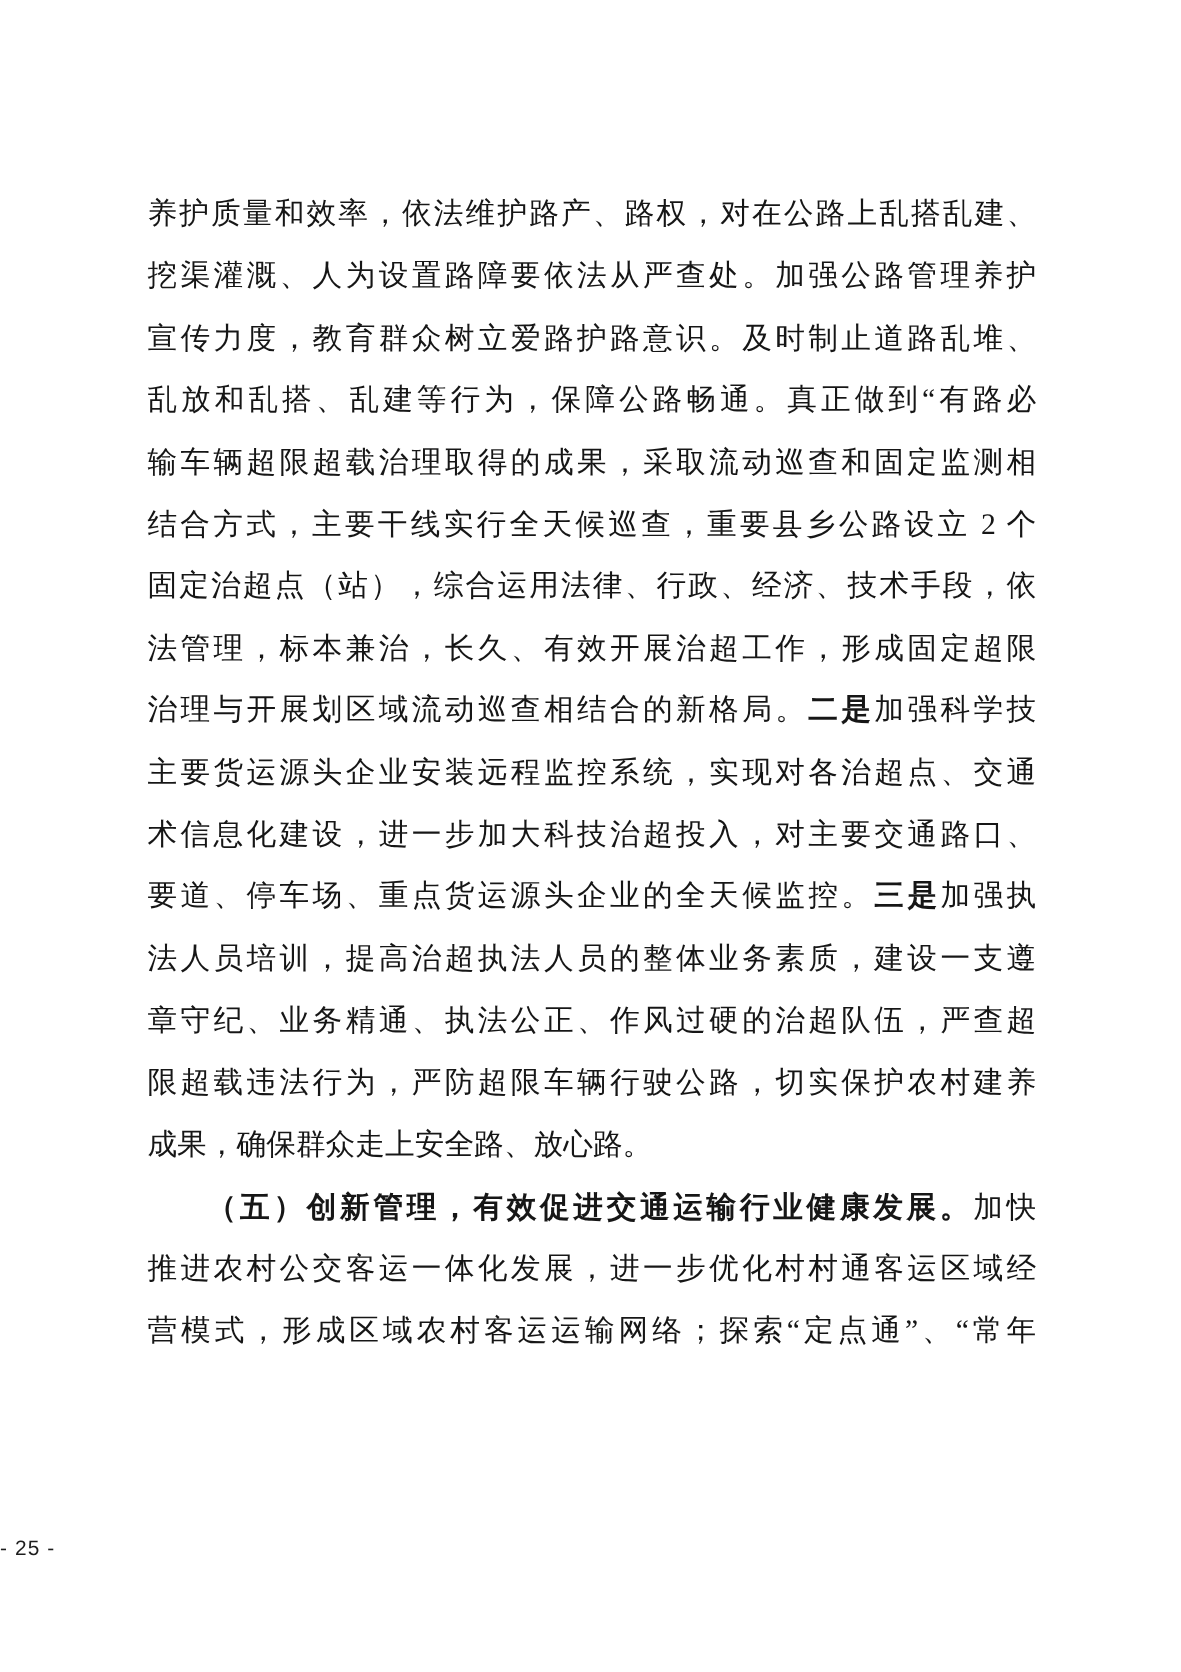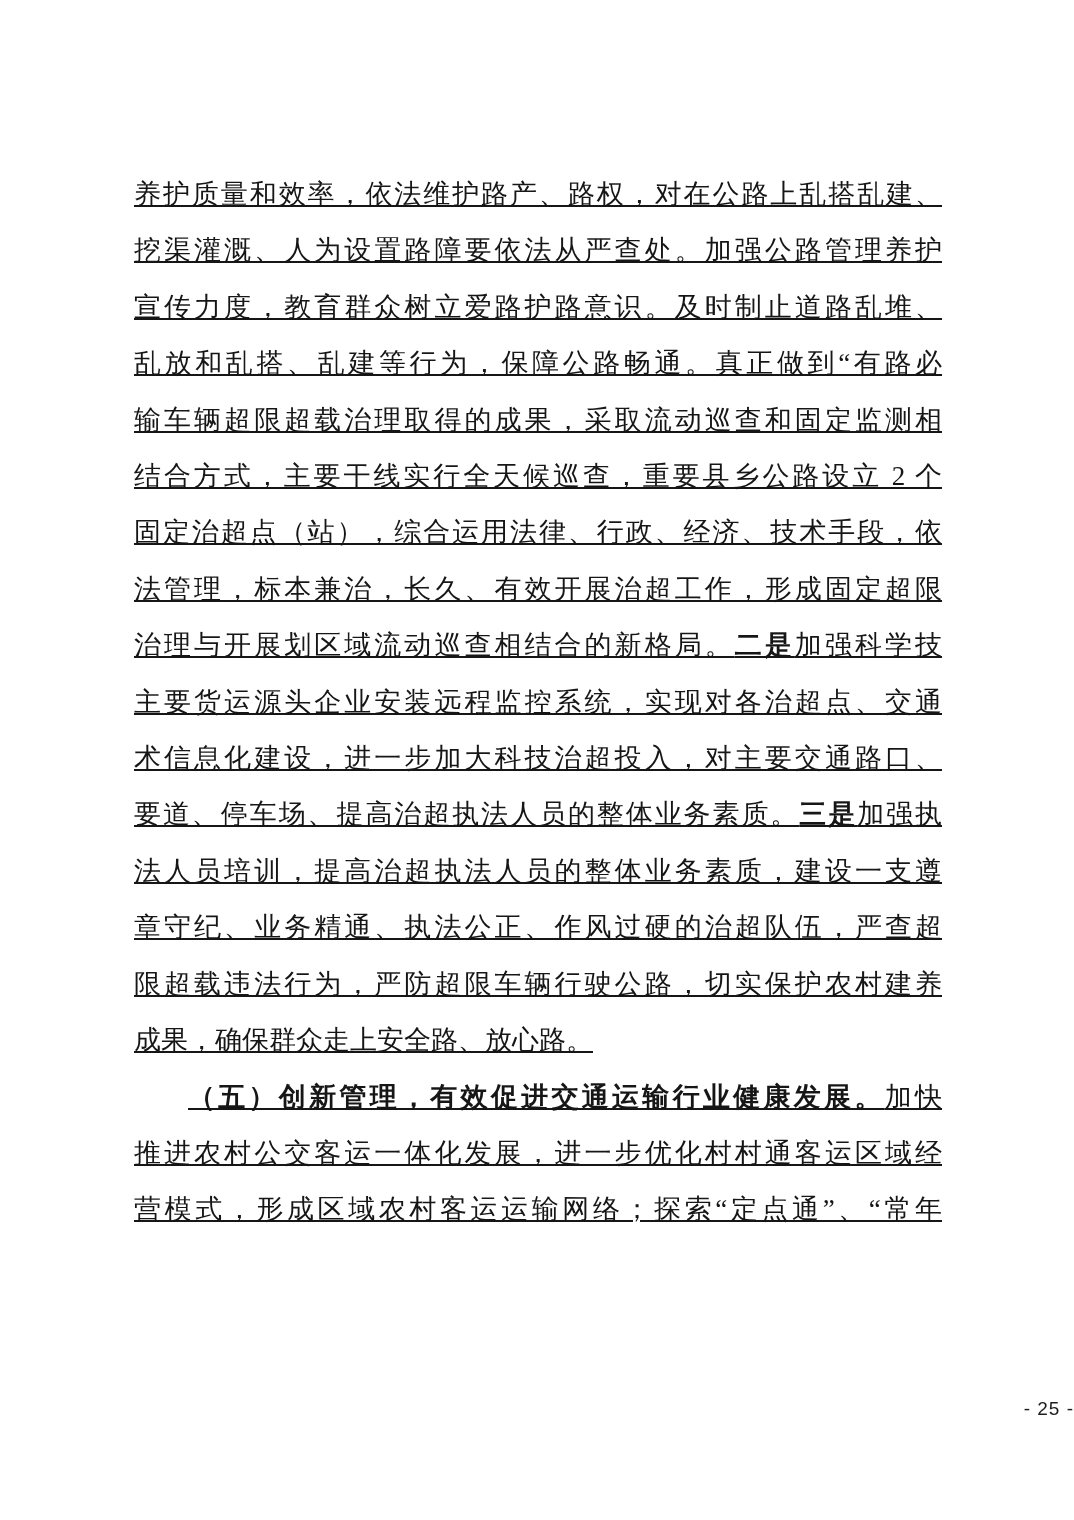--- a/index.html
+++ b/index.html
@@ -24,40 +24,39 @@
     font-size: 27px;
     line-height: 56.4px;
   }
   .paragraph {
     margin: 0;
   }
   .line {
     display: block;
     text-align: justify;
     text-align-last: left;
-    text-decoration: underline;
   }
   .line.fill {
     text-align-last: justify;
   }
   .line.indent {
     text-indent: 2em;
   }
   .run {
     font-weight: 400;
   }
   .run.bold {
     font-weight: 700;
   }
   .footer {
     position: absolute;
     top: 1398px;
     left: 0;
     width: 100%;
-    text-align: right;
+    text-align: left;
     font-family: "Liberation Sans", "DejaVu Sans", sans-serif;
     font-size: 19px;
     color: #1d1d1d;
     letter-spacing: 1px;
   }
 </style>
 </head>
 <body>
 
 <div class="page">
@@ -69,21 +68,21 @@
         <div class="line fill"><span class="run">乱放和乱搭、乱建等行为，保障公路畅通。真正做到“有路必</span></div>
       </div>
       <div class="paragraph">
         <div class="line fill"><span class="run">输车辆超限超载治理取得的成果，采取流动巡查和固定监测相</span></div>
         <div class="line fill"><span class="run">结合方式，主要干线实行全天候巡查，重要县乡公路设立 2 个</span></div>
         <div class="line fill"><span class="run">固定治超点（站），综合运用法律、行政、经济、技术手段，依</span></div>
         <div class="line fill"><span class="run">法管理，标本兼治，长久、有效开展治超工作，形成固定超限</span></div>
         <div class="line fill"><span class="run">治理与开展划区域流动巡查相结合的新格局。</span><span class="run bold">二是</span><span class="run">加强科学技</span></div>
         <div class="line fill"><span class="run">主要货运源头企业安装远程监控系统，实现对各治超点、交通</span></div>
         <div class="line fill"><span class="run">术信息化建设，进一步加大科技治超投入，对主要交通路口、</span></div>
-        <div class="line fill"><span class="run">要道、停车场、提高治超执法人员的整体业务素质。</span><span class="run bold">三是</span><span class="run">加强执</span></div>
+        <div class="line fill"><span class="run">要道、停车场、重点货运源头企业的全天候监控。</span><span class="run bold">三是</span><span class="run">加强执</span></div>
         <div class="line fill"><span class="run">法人员培训，提高治超执法人员的整体业务素质，建设一支遵</span></div>
         <div class="line fill"><span class="run">章守纪、业务精通、执法公正、作风过硬的治超队伍，严查超</span></div>
         <div class="line fill"><span class="run">限超载违法行为，严防超限车辆行驶公路，切实保护农村建养</span></div>
         <div class="line"><span class="run">成果，确保群众走上安全路、放心路。</span></div>
       </div>
       <div class="paragraph">
         <div class="line fill indent"><span class="run bold">（五）创新管理，有效促进交通运输行业健康发展。</span><span class="run">加快</span></div>
         <div class="line fill"><span class="run">推进农村公交客运一体化发展，进一步优化村村通客运区域经</span></div>
         <div class="line fill"><span class="run">营模式，形成区域农村客运运输网络；探索“定点通”、“常年</span></div>
       </div>

